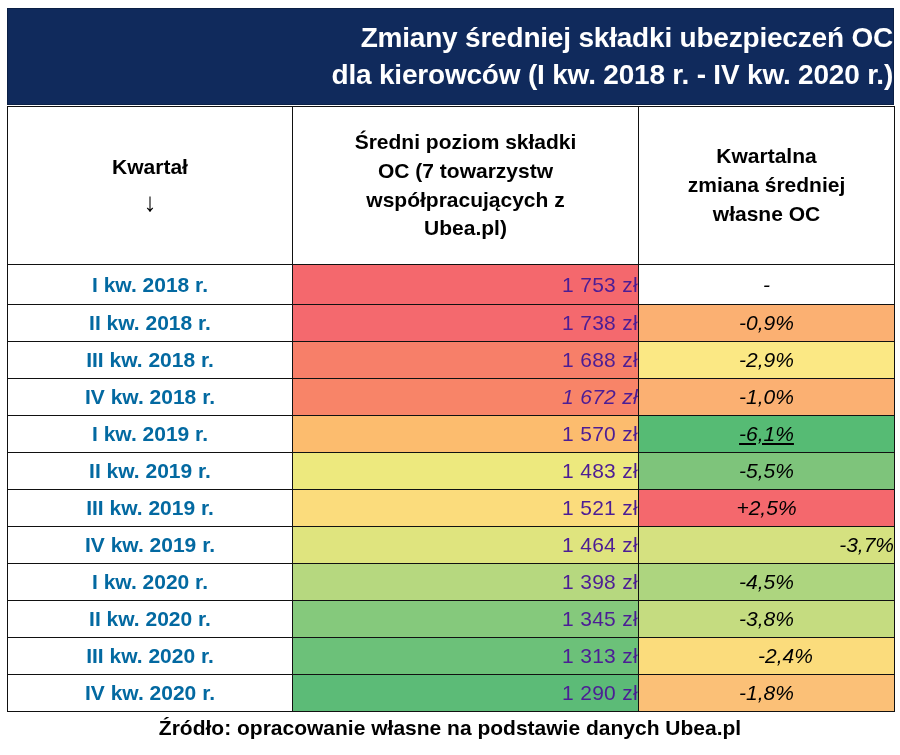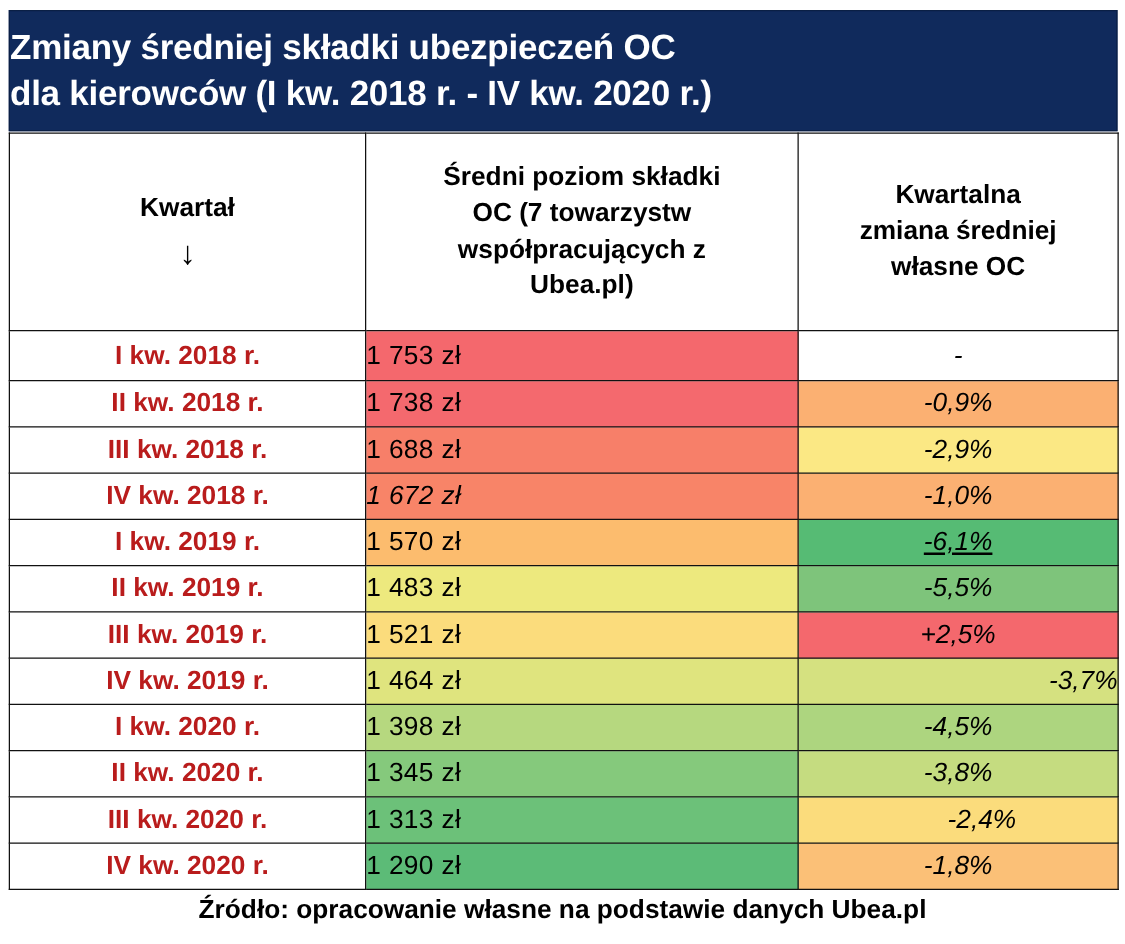--- a/index.html
+++ b/index.html
@@ -28,23 +28,24 @@
     position: absolute;
     left: 7px;
     top: 8px;
     width: 887px;
     height: 97px;
     background: #102A5C;
     border: 1px solid #0a1f45;
     box-sizing: border-box;
     display: flex;
     flex-direction: column;
-    align-items: flex-start;
+    align-items: flex-end;
     justify-content: center;
     gap: 2px;
+    padding-left: 28px;
   }
   .title-line {
     color: #ffffff;
     font-size: 28px;
     font-weight: bold;
     line-height: 1.22;
     letter-spacing: -0.2px;
     text-align: center;
     white-space: nowrap;
   }
@@ -92,31 +93,31 @@
     line-height: 1.25;
     margin-top: 4px;
   }
 
   
   tr.data-row { height: 37px; }
   tr.data-row:first-of-type { height: 40px; }
 
   .cell-quarter {
     background: #ffffff;
-    color: #b91c1c;
+    color: #0369a1;
     font-size: 21px;
     font-weight: bold;
     text-align: center;
     vertical-align: middle;
   }
   .cell-premium {
-    color: #000000;
+    color: #4c1d95;
     font-size: 21px;
     font-weight: normal;
-    text-align: left;
+    text-align: right;
     vertical-align: middle;
     letter-spacing: 0.3px;
   }
   .cell-change {
     color: #000000;
     font-size: 21px;
     font-style: italic;
     font-weight: normal;
     text-align: center;
     vertical-align: middle;

